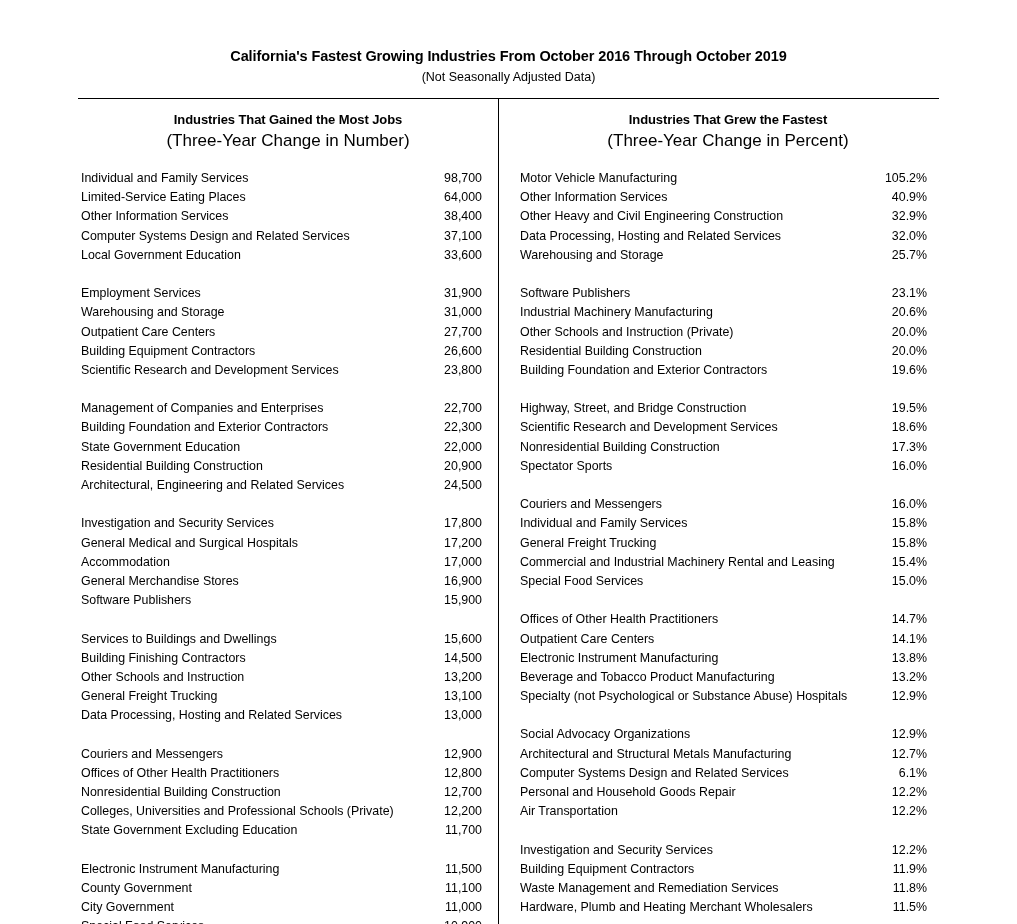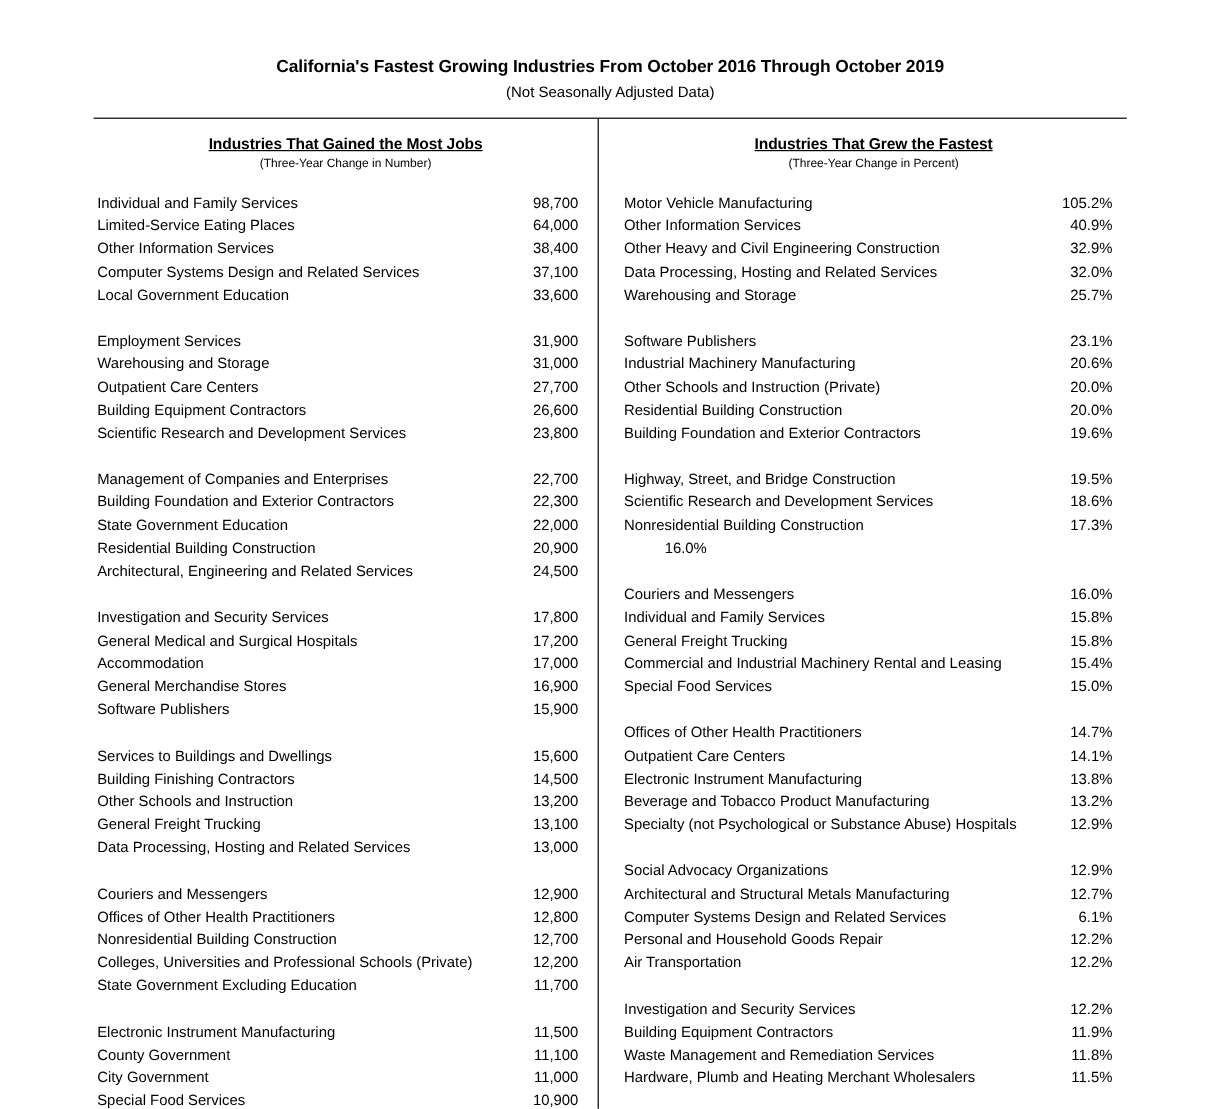--- a/index.html
+++ b/index.html
@@ -57,25 +57,24 @@
     width: 440px;
     padding-left: 18px;
   }
   .col-head {
     text-align: center;
     padding-top: 13px;
   }
   .col-head .h1 {
     font-size: 13px;
     font-weight: bold;
-    text-decoration: underline;
     letter-spacing: -0.1px;
   }
   .col-head .h2 {
-    font-size: 10px;
+    font-size: 17px;
     margin-top: 4px;
   }
   .rows {
     margin-top: 18px;
   }
   .row {
     display: flex;
     align-items: baseline;
     font-size: 12.4px;
     line-height: 19.2px;
@@ -327,20 +326,21 @@
             </div>
             <div class="row">
               <span class="label">Scientific Research and Development Services</span>
               <span class="value">18.6%</span>
             </div>
             <div class="row">
               <span class="label">Nonresidential Building Construction</span>
               <span class="value">17.3%</span>
             </div>
             <div class="row">
+              <span class="label">Spectator Sports</span>
               <span class="value">16.0%</span>
             </div>
             <div class="gap"></div>
             <div class="row">
               <span class="label">Couriers and Messengers</span>
               <span class="value">16.0%</span>
             </div>
             <div class="row">
               <span class="label">Individual and Family Services</span>
               <span class="value">15.8%</span>

